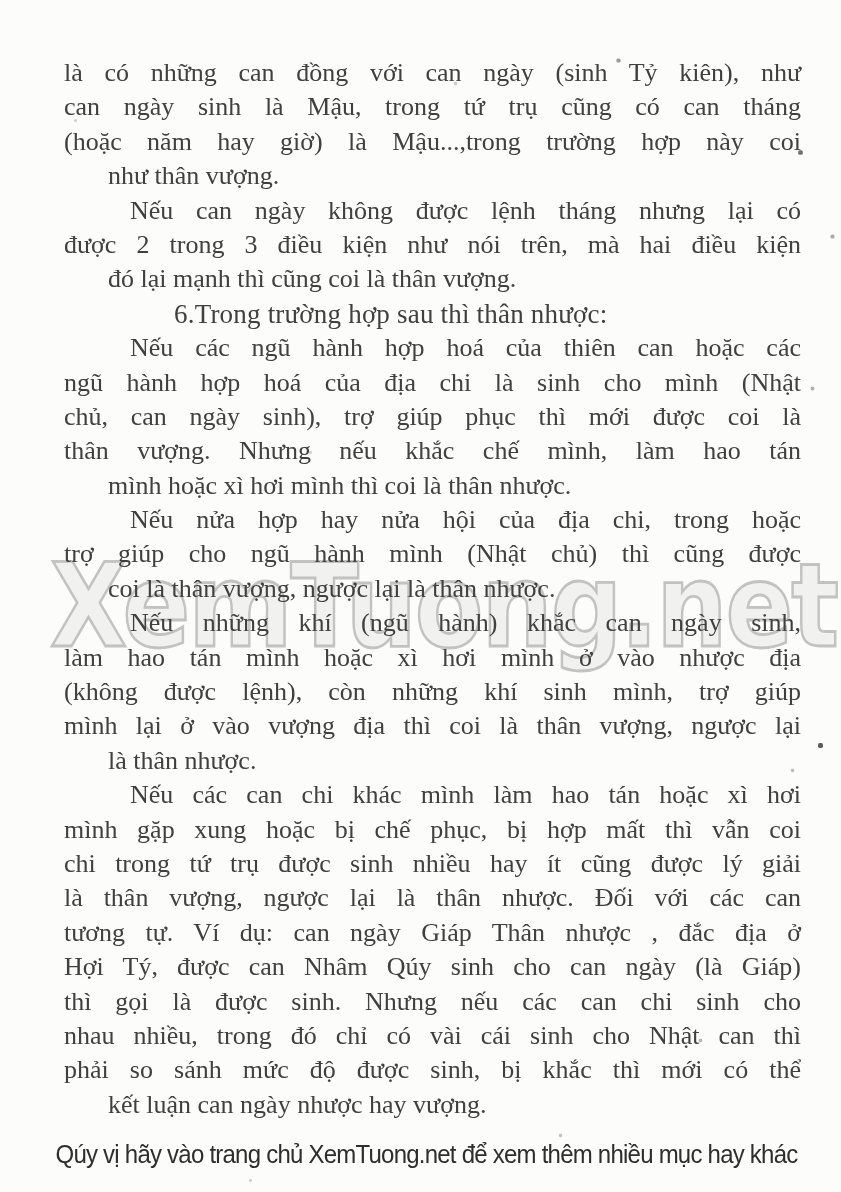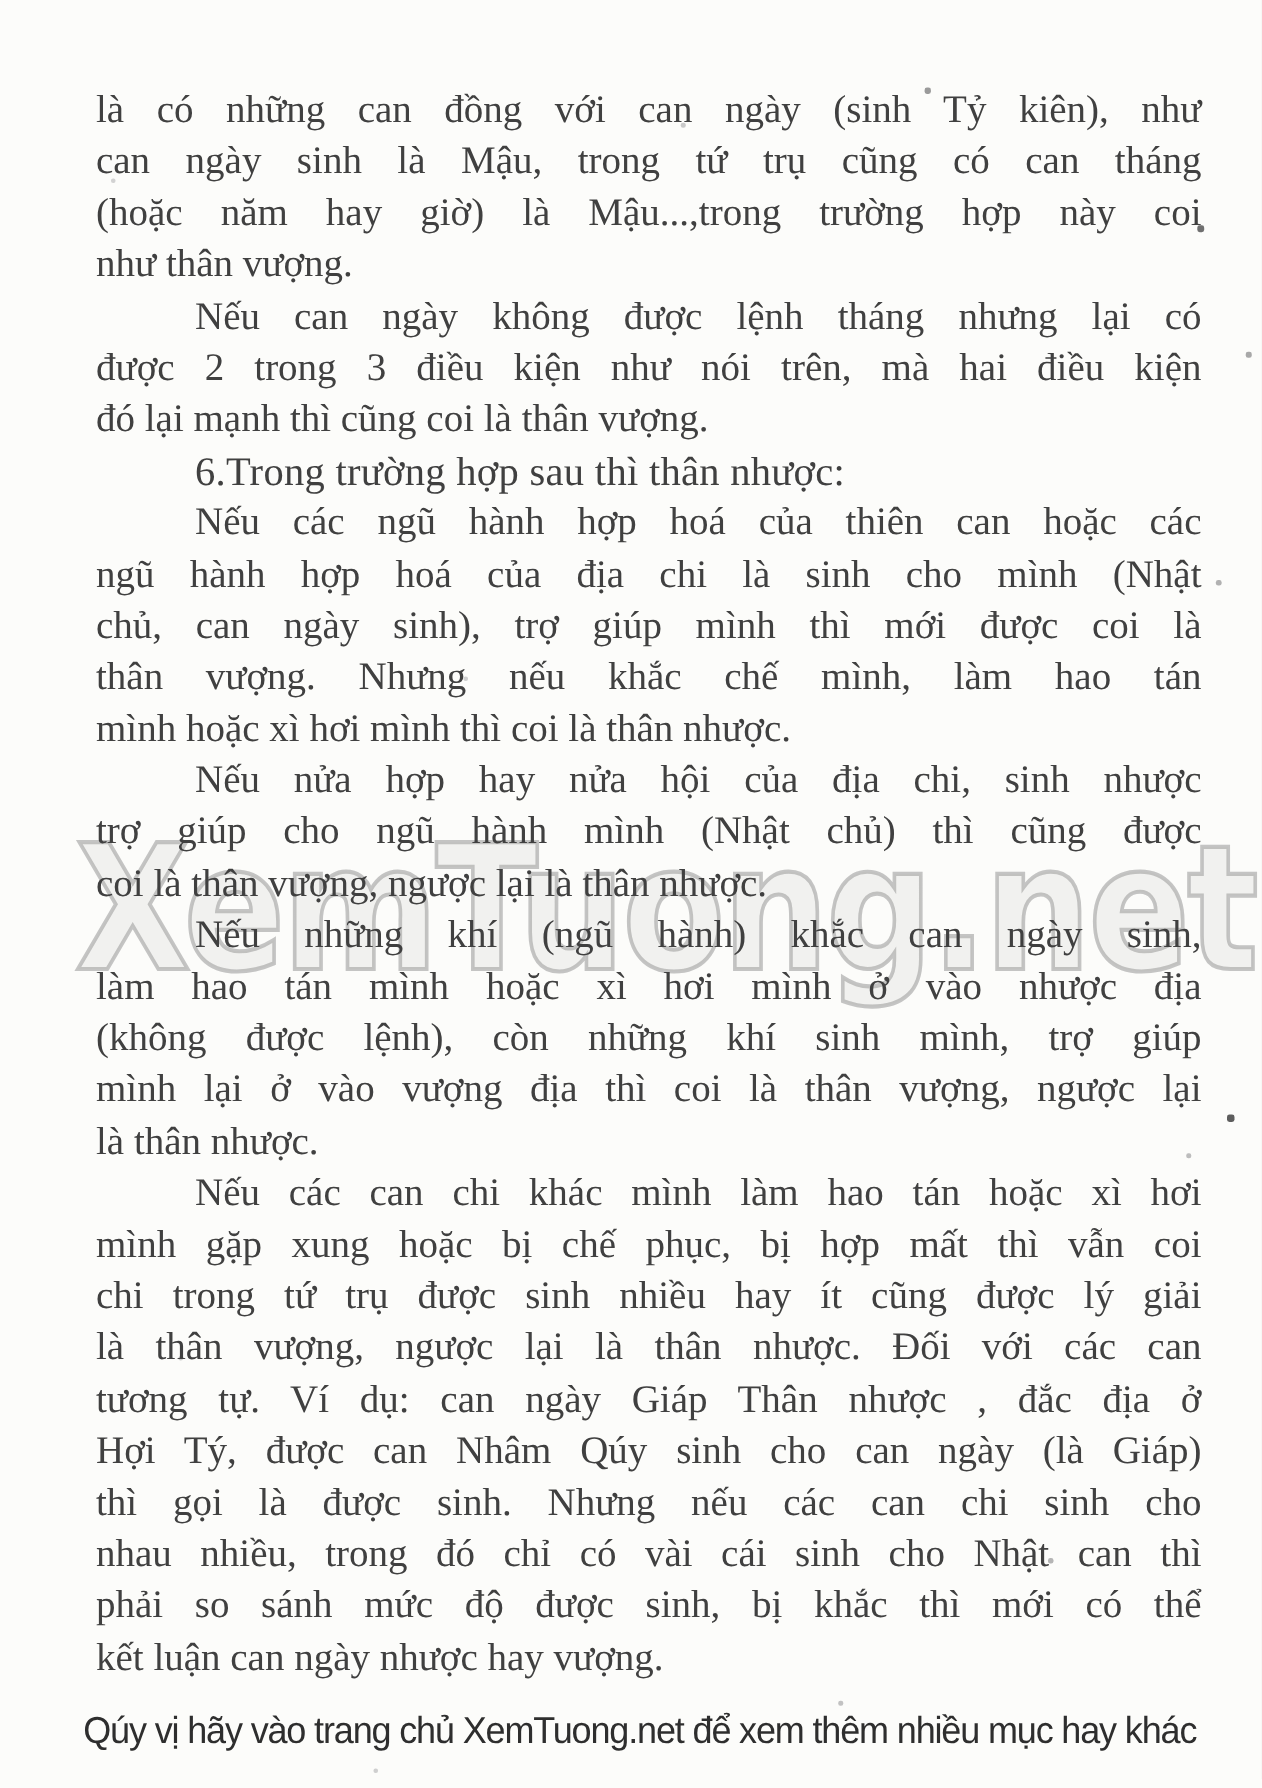--- a/index.html
+++ b/index.html
@@ -44,21 +44,21 @@
   .text-column {
     position:absolute; left:64px; top:56px; width:737px; z-index:3;
     color:#404040; font-size:26px;
   }
   .block { margin:0; }
   .line {
     height:34.4px; line-height:34.4px;
     text-align:justify; text-align-last:justify;
     white-space:normal; overflow:visible;
   }
-  .line.last { text-align-last:left; }
+  .line.last { text-align-last:left;margin-left:44px; }
   .line.indent { padding-left:66px; }
   .block.heading .line {
     font-weight:normal; font-size:27px;
     text-align-last:left; letter-spacing:0.2px;
   }
 
   .footer-banner {
     position:absolute; left:6px; top:1140px; width:841px; z-index:4;
     font-family:"Liberation Sans", sans-serif;
     font-size:25px; letter-spacing:-0.8px; color:#2e2e2e;
@@ -90,26 +90,26 @@
         <div class="line indent">Nếu can ngày không được lệnh tháng nhưng lại có</div>
         <div class="line">được 2 trong 3 điều kiện như nói trên, mà hai điều kiện</div>
         <div class="line last">đó lại mạnh thì cũng coi là thân vượng.</div>
       </div>
       <div class="block heading">
         <div class="line last indent">6.Trong trường hợp sau thì thân nhược:</div>
       </div>
       <div class="block">
         <div class="line indent">Nếu các ngũ hành hợp hoá của thiên can hoặc các</div>
         <div class="line">ngũ hành hợp hoá của địa chi là sinh cho mình (Nhật</div>
-        <div class="line">chủ, can ngày sinh), trợ giúp mình thì mới được coi là</div>
+        <div class="line">chủ, can ngày sinh), trợ giúp phục thì mới được coi là</div>
         <div class="line">thân vượng. Nhưng nếu khắc chế mình, làm hao tán</div>
         <div class="line last">mình hoặc xì hơi mình thì coi là thân nhược.</div>
       </div>
       <div class="block">
-        <div class="line indent">Nếu nửa hợp hay nửa hội của địa chi, sinh nhược</div>
+        <div class="line indent">Nếu nửa hợp hay nửa hội của địa chi, trong hoặc</div>
         <div class="line">trợ giúp cho ngũ hành mình (Nhật chủ) thì cũng được</div>
         <div class="line last">coi là thân vượng, ngược lại là thân nhược.</div>
       </div>
       <div class="block">
         <div class="line indent">Nếu những khí (ngũ hành) khắc can ngày sinh,</div>
         <div class="line">làm hao tán mình hoặc xì hơi mình ở vào nhược địa</div>
         <div class="line">(không được lệnh), còn những khí sinh mình, trợ giúp</div>
         <div class="line">mình lại ở vào vượng địa thì coi là thân vượng, ngược lại</div>
         <div class="line last">là thân nhược.</div>
       </div>

